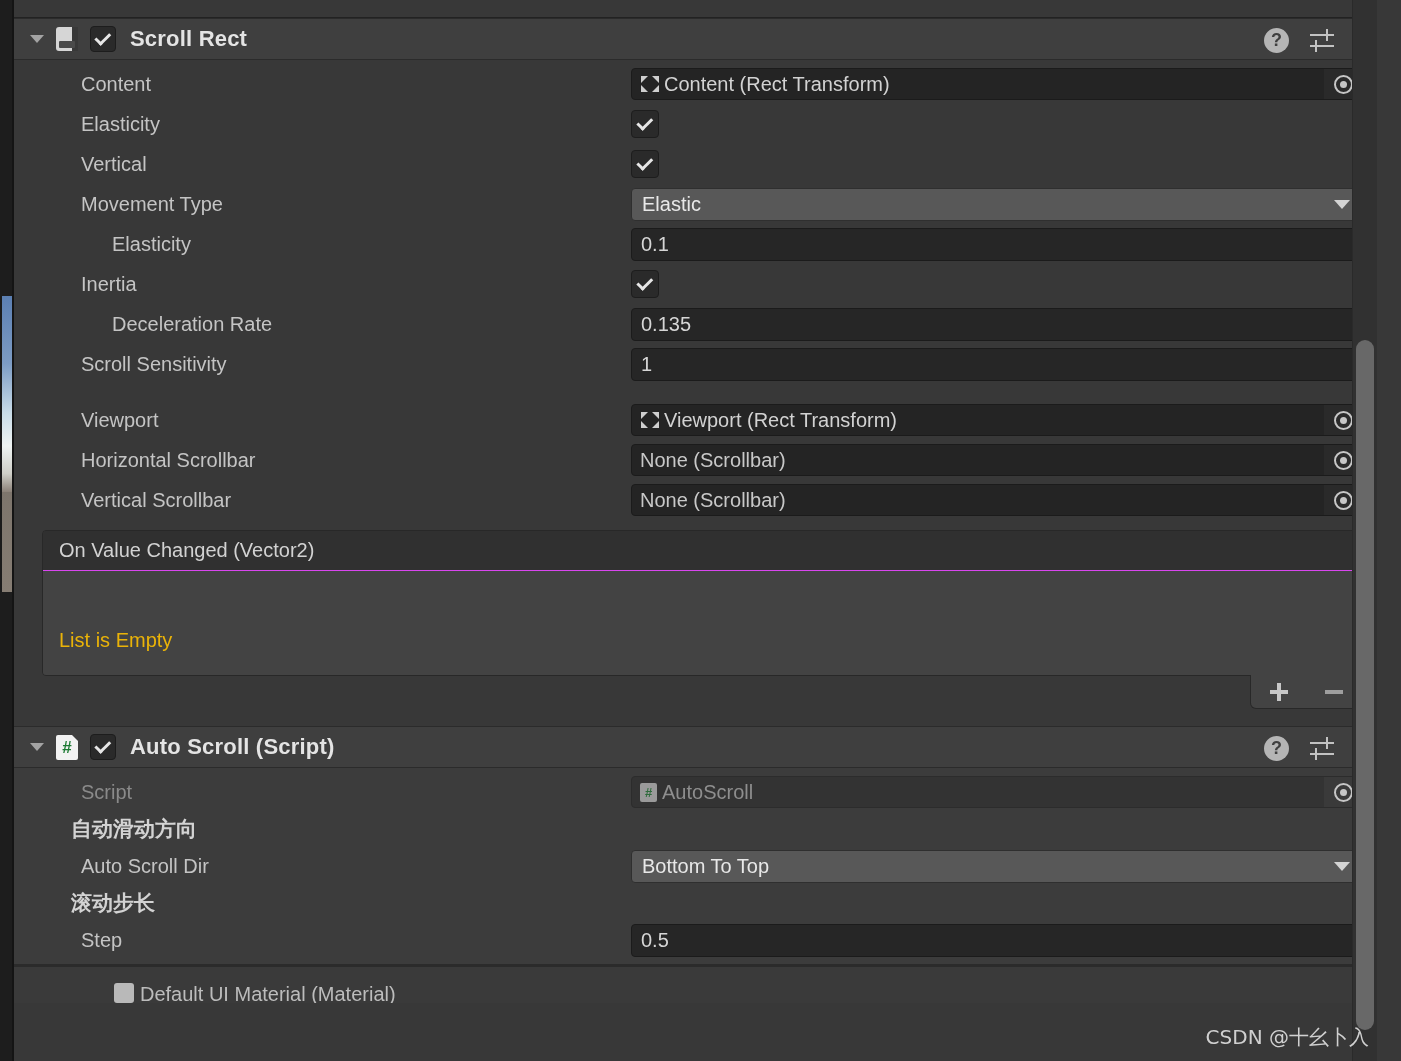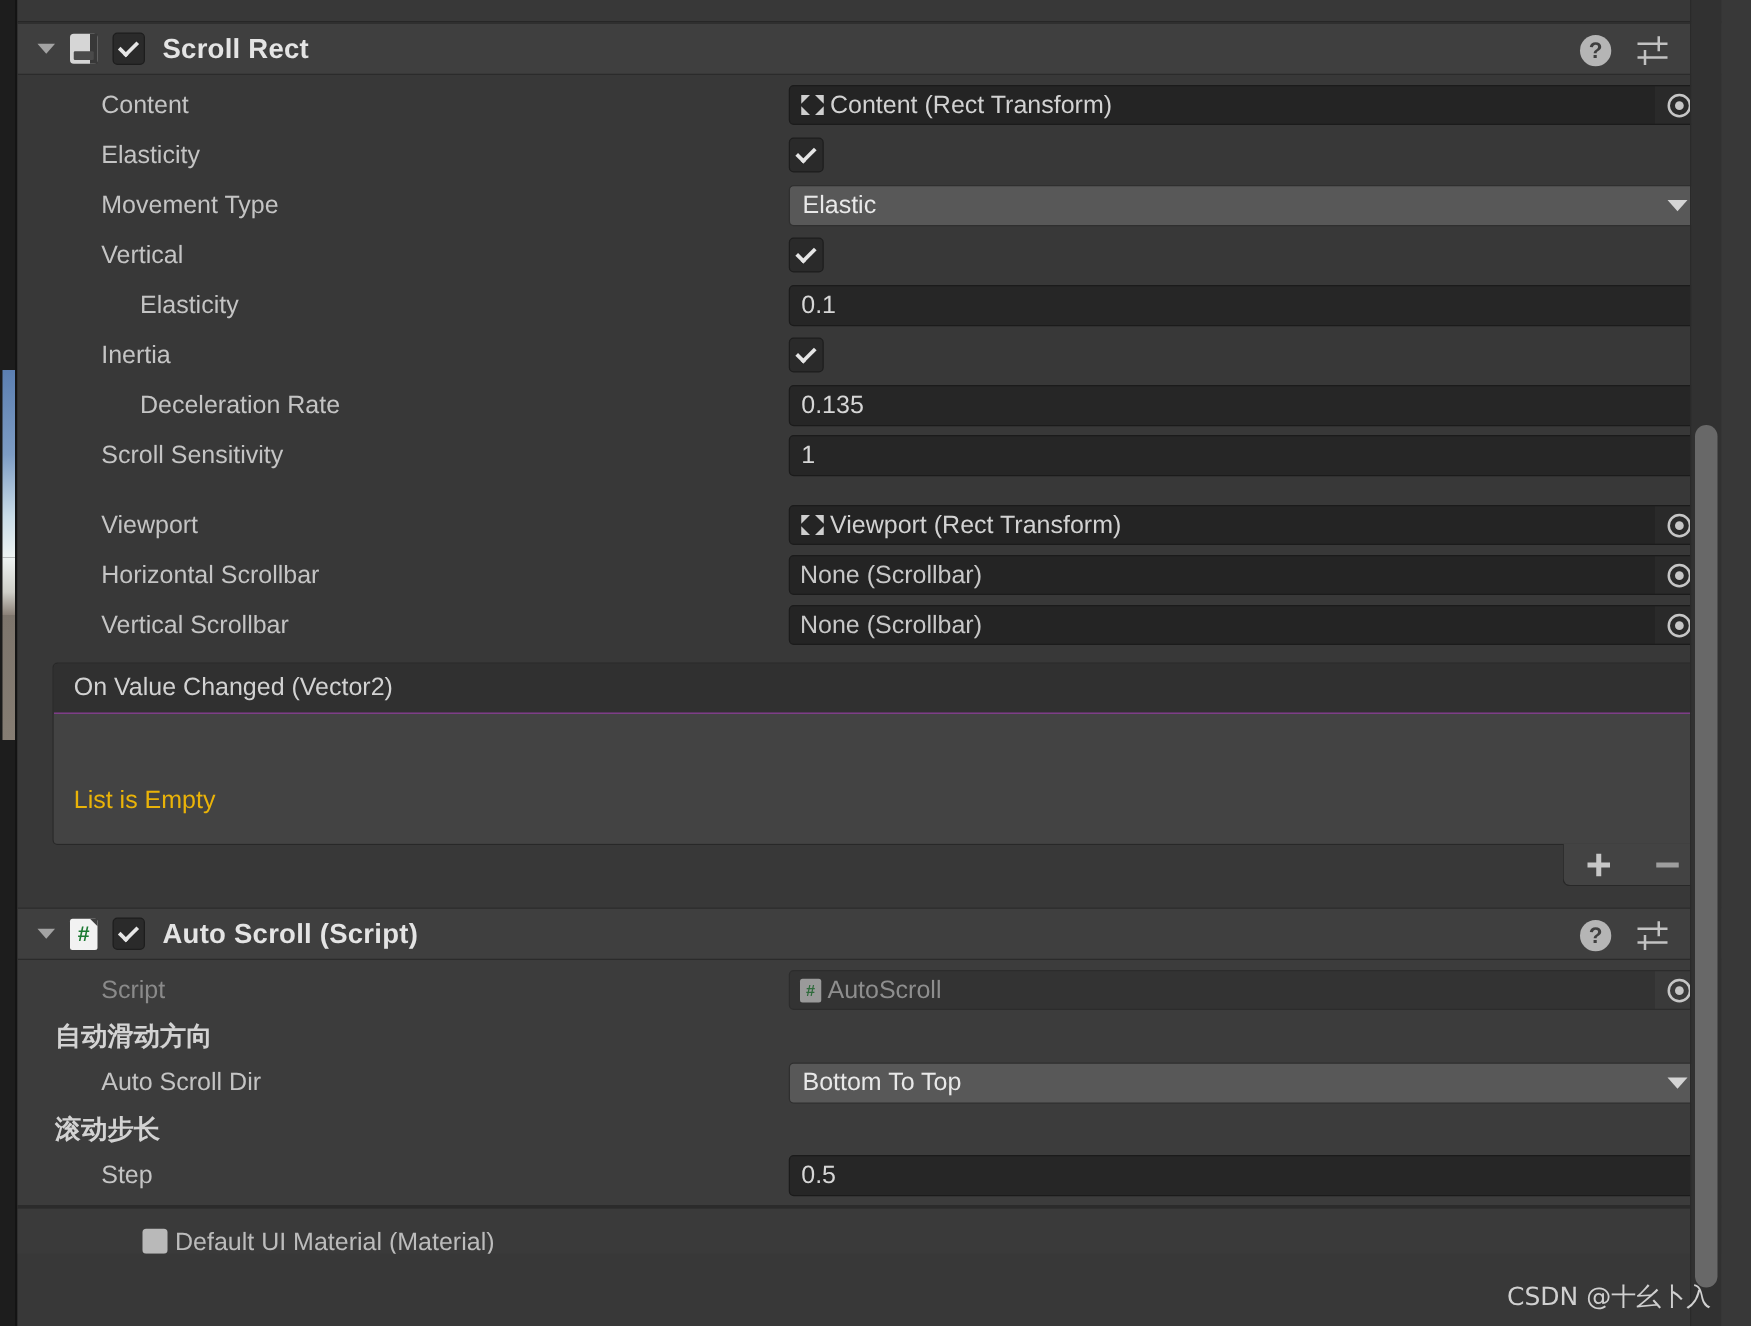--- a/index.html
+++ b/index.html
@@ -342,20 +342,21 @@
 
   
   .sect-lbl {
     padding-left: 30px;
     font-size: 21px;
     font-weight: bold;
     color: #d3d3d3;
     height: 34px;
     line-height: 34px;
     font-family: "DejaVu Sans", "Liberation Sans", sans-serif;
+    margin-left: 27px;
   }
 
   
   .bottom-divider { height: 3px; background: #2b2b2b; }
   .bottom-comp { background: #3a3a3a; height: 36px; position: relative; overflow: hidden; }
   .bottom-comp .cut-row {
     position: absolute; left: 100px; top: 16px;
     display: flex; align-items: flex-start; gap: 6px;
   }
   .bottom-comp .cut-row .ct { font-size: 20px; color: #bcbcbc; }
@@ -461,34 +462,34 @@
       <div class="row">
         <div class="lbl">Elasticity</div>
         <div class="ctl">
           <div class="cbox">
             <span class="checkmark"></span>
           </div>
         </div>
       </div>
 
       <div class="row">
+        <div class="lbl">Vertical</div>
+        <div class="ctl">
+          <div class="cbox">
+            <span class="checkmark"></span>
+          </div>
+        </div>
+      </div>
+
+      <div class="row">
         <div class="lbl">Movement Type</div>
         <div class="ctl">
           <div class="popup">
             <span class="ptext">Elastic</span>
             <span class="pcaret"></span>
-          </div>
-        </div>
-      </div>
-
-      <div class="row">
-        <div class="lbl">Vertical</div>
-        <div class="ctl">
-          <div class="cbox">
-            <span class="checkmark"></span>
           </div>
         </div>
       </div>
 
       <div class="row">
         <div class="lbl indent">Elasticity</div>
         <div class="ctl">
           <div class="txtfield">
             <span class="tv">0.1</span>
           </div>

